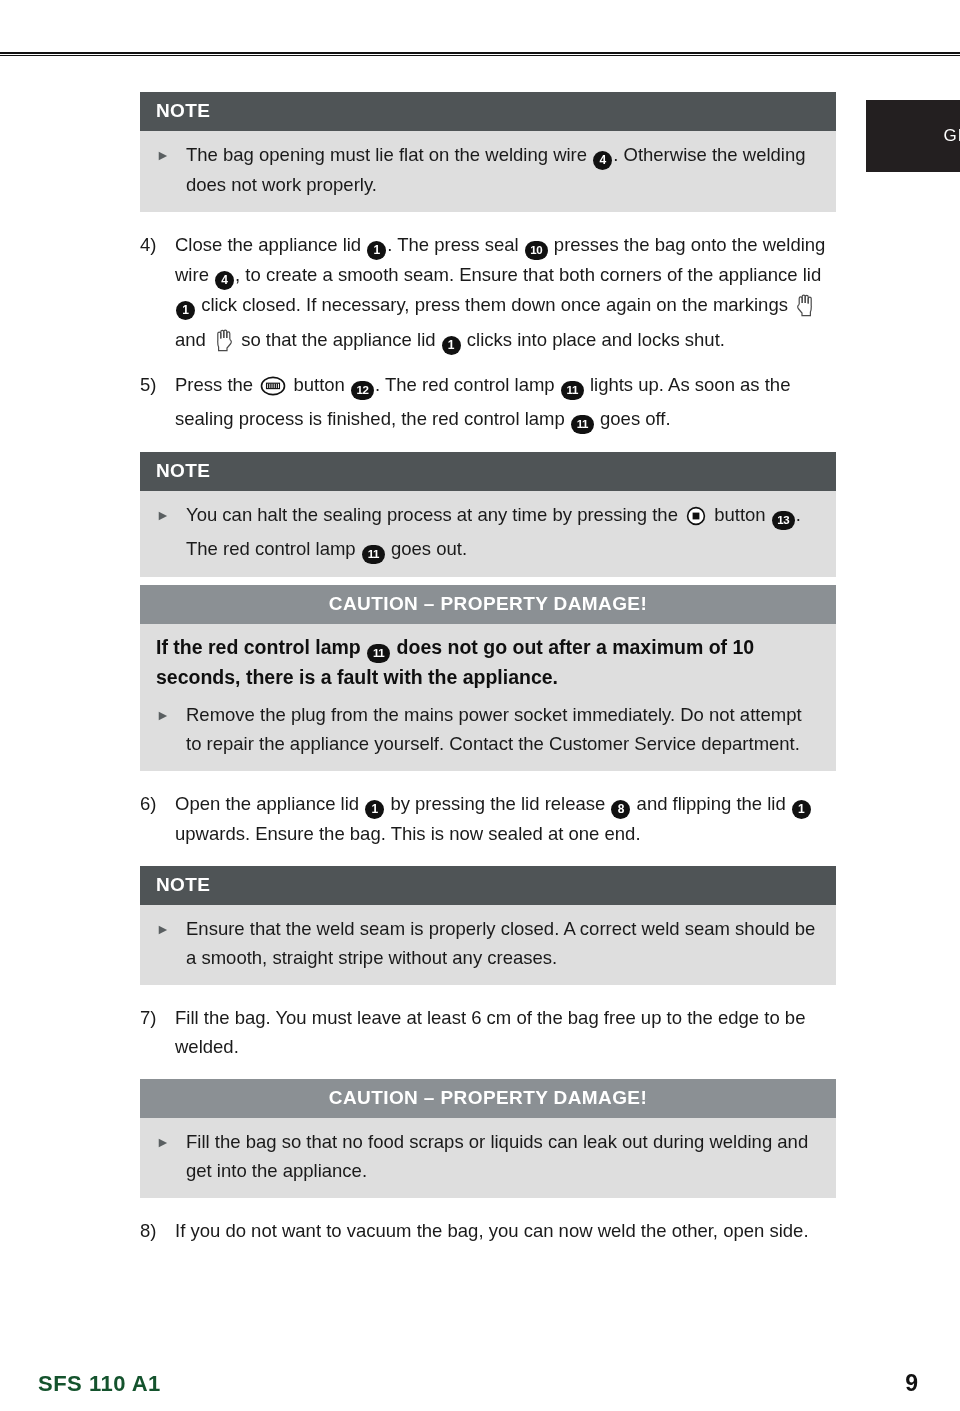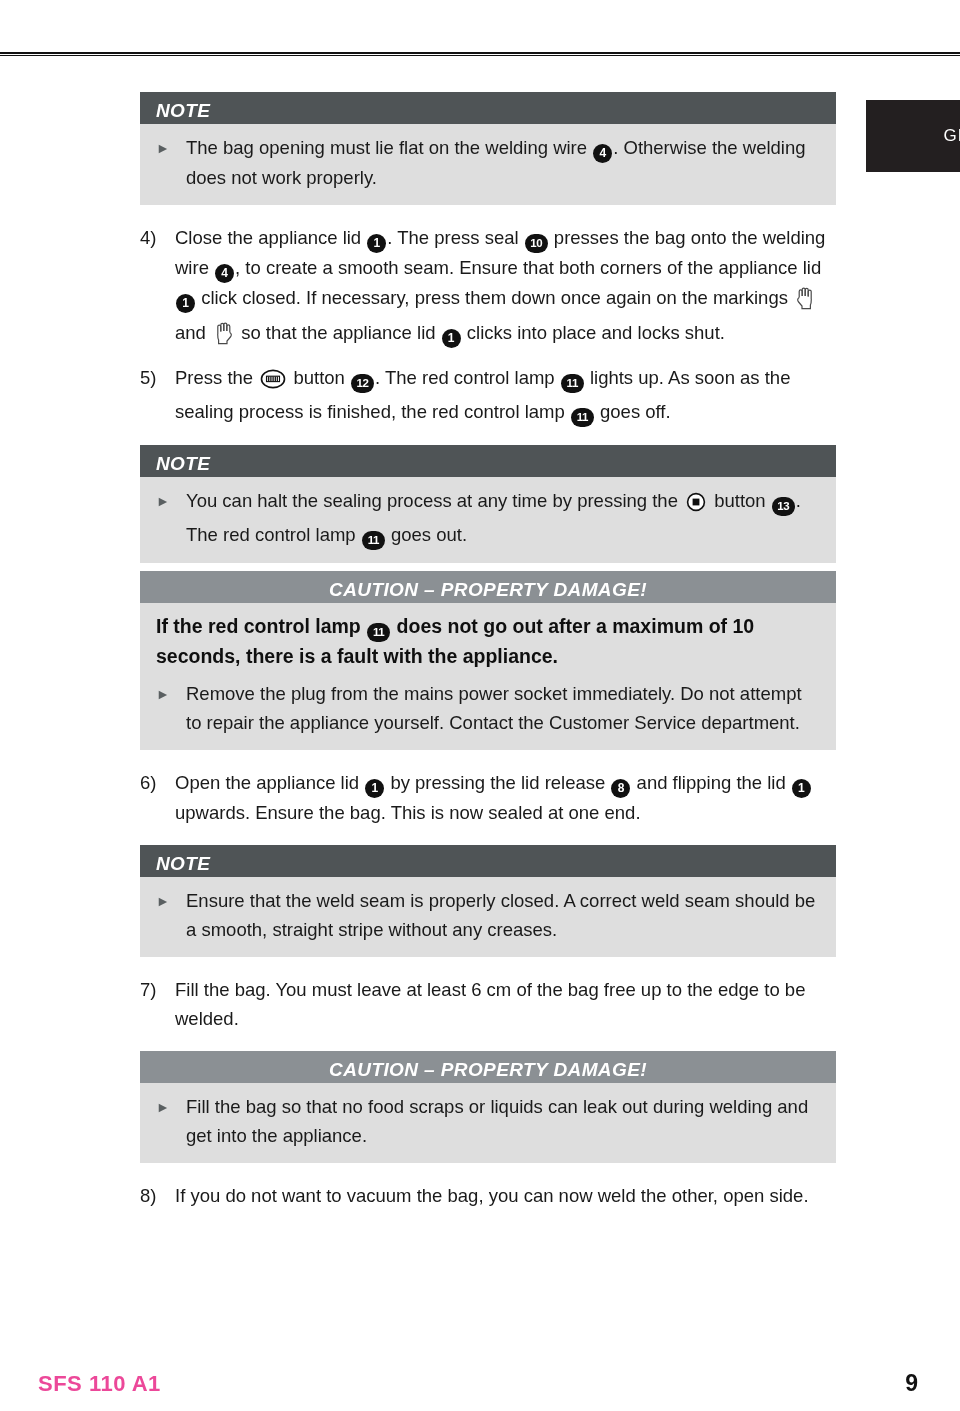--- a/index.html
+++ b/index.html
@@ -79,24 +79,23 @@
     left: 140px;
     top: 92px;
     width: 696px;
   }
 
   
   .callout { width: 696px; }
   .callout-head {
     color: #ffffff;
     font-weight: bold;
-    font-style: italic;
     font-size: 19px;
     letter-spacing: 0.4px;
-    padding: 8px 16px 2px 16px;
+    padding: 8px 16px 9px 16px;
     box-sizing: border-box;
   }
   .callout.note .callout-head { background: #4f5456; }
   .callout.caution .callout-head { background: #8b9094; text-align: center; }
   .callout-body {
     background: #dedede;
     padding: 9px 16px 13px 16px;
     box-sizing: border-box;
   }
 
@@ -192,21 +191,21 @@
     bottom: 0;
     width: 960px;
     height: 60px;
   }
   #footer-model {
     position: absolute;
     left: 38px;
     bottom: 14px;
     font-size: 22px;
     font-weight: bold;
-    color: #ec4899;
+    color: #14532d;
     letter-spacing: 0.5px;
   }
   #footer-page {
     position: absolute;
     right: 42px;
     bottom: 14px;
     font-size: 23px;
     font-weight: bold;
     color: #111111;
   }

